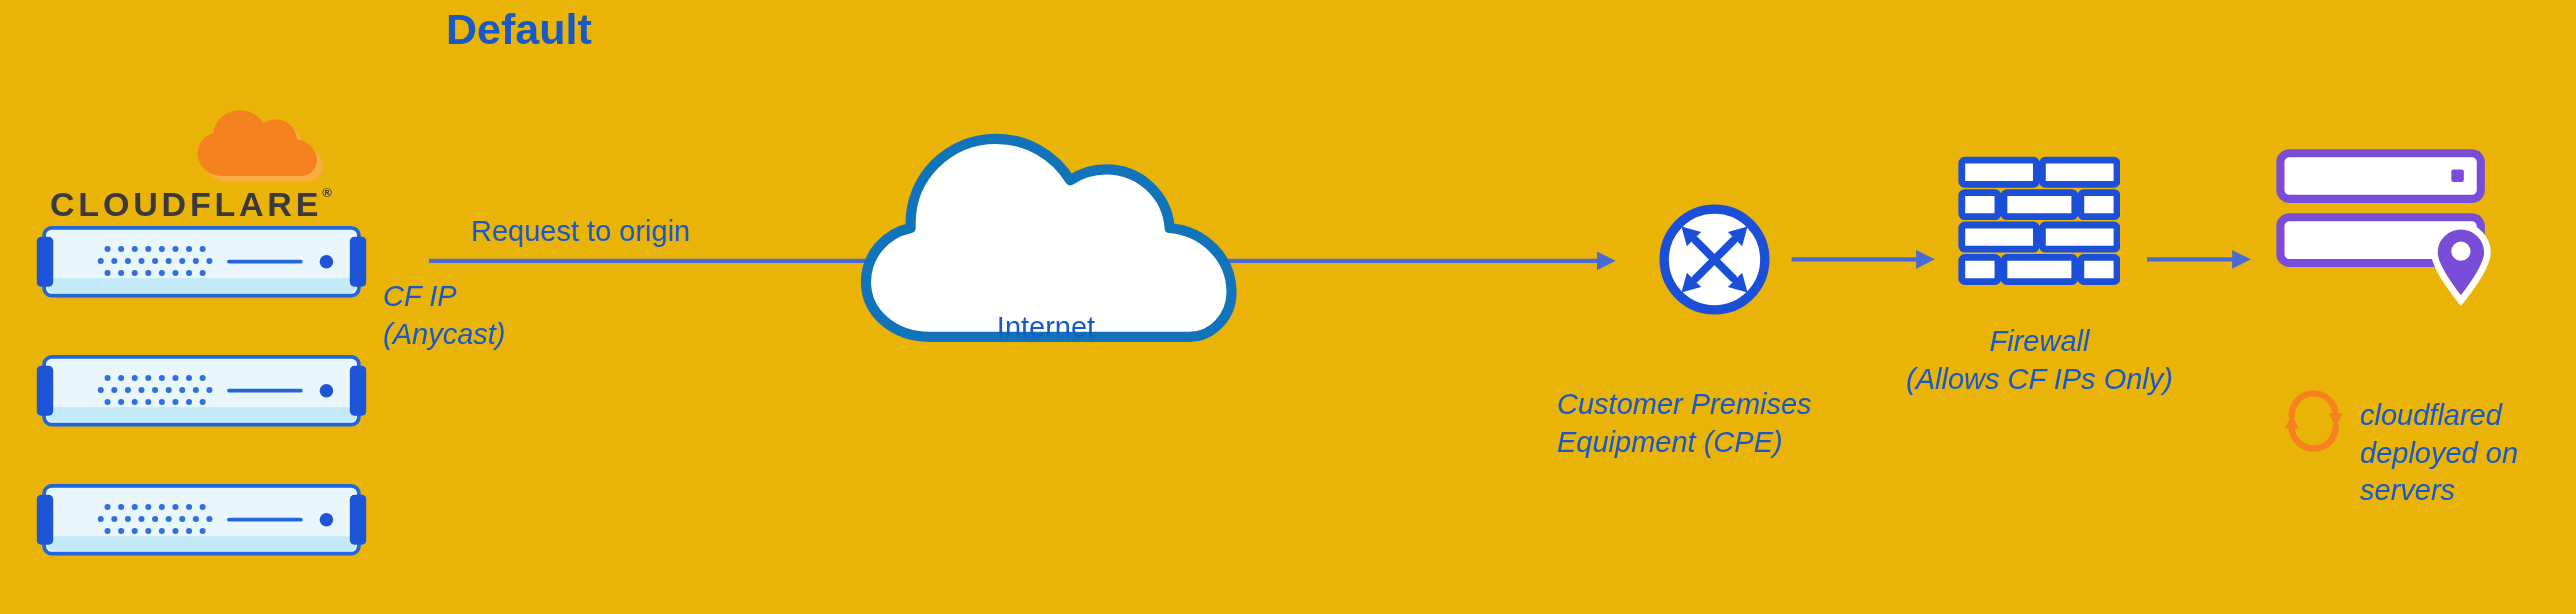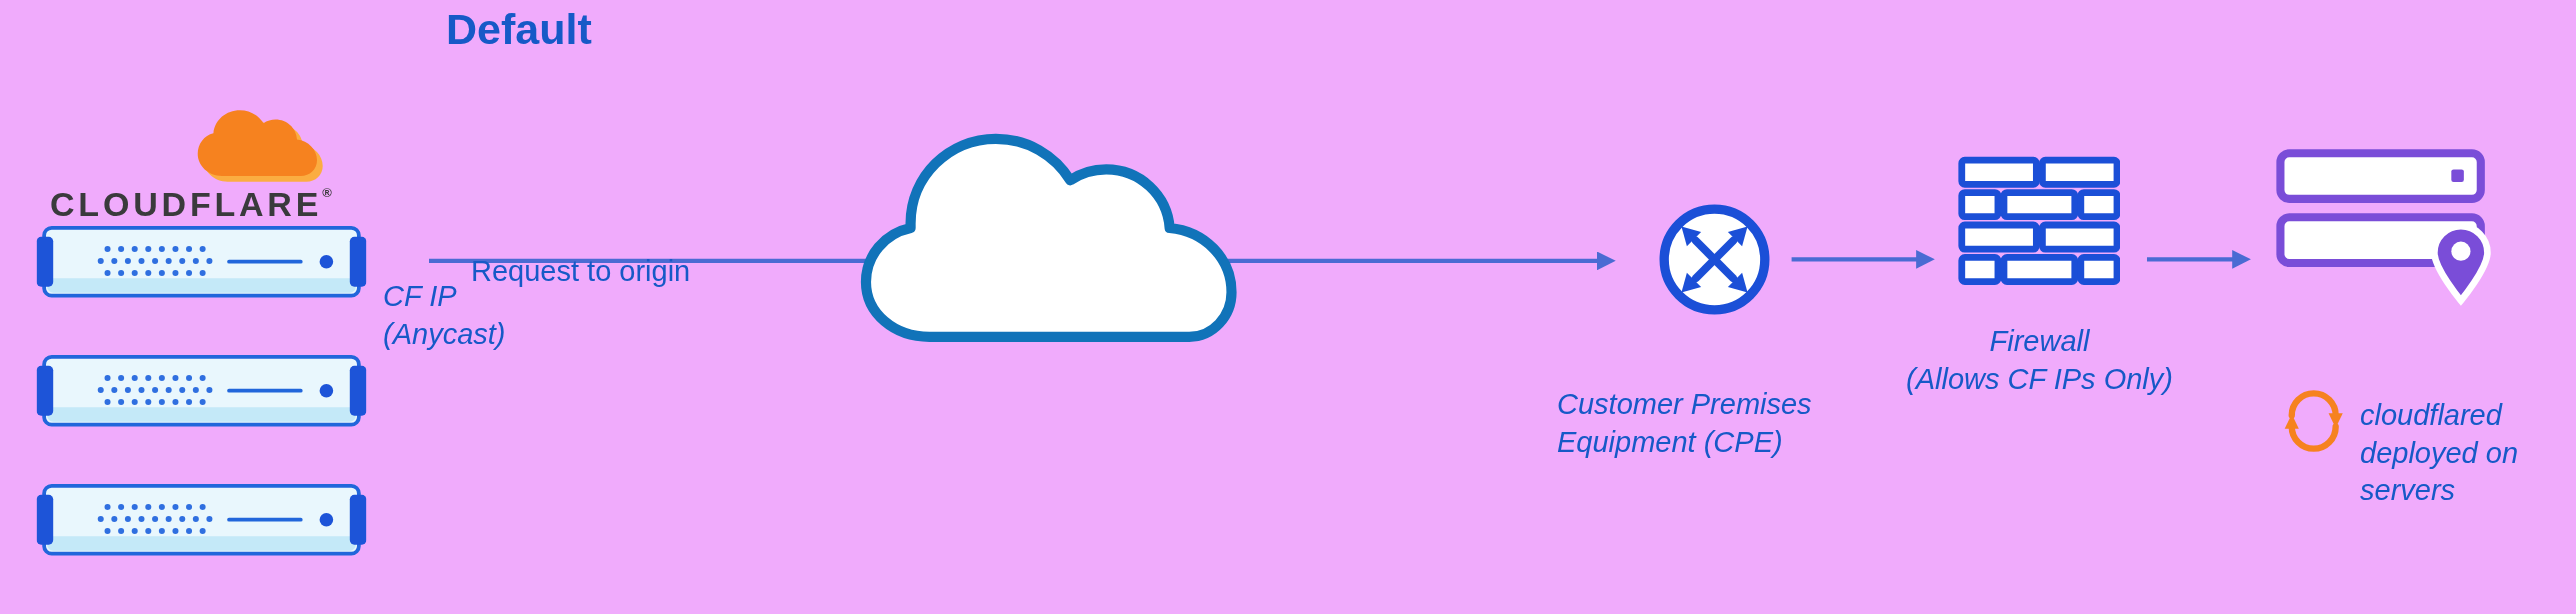--- a/index.html
+++ b/index.html
@@ -2,21 +2,21 @@
 <html style="--text-blue: #1659c7; --arrow-blue: #4a6bd3; --icon-blue: #1b4fd7; --cloud-blue: #1173b9; --server-stroke: #2166db; --server-bar: #1d54d8; --server-fill: #e9f7fd; --purple: #7a4dd8; --orange: #f6821f; --orange-light: #fbad41; --logo-text: #3a3a3c;font-size:12px"><head>
 <meta charset="utf-8">
 <style>
   :root{
     --text-blue:#1659c7; --arrow-blue:#4a6bd3; --icon-blue:#1b4fd7;
     --cloud-blue:#1173b9; --server-stroke:#2166db; --server-bar:#1d54d8;
     --server-fill:#e9f7fd; --server-base:#c4e9f8; --dot-blue:#2f6fe0;
     --purple:#7a4dd8; --orange:#f6821f; --orange-light:#fbad41; --logo-text:#3a3a3c;
   }
   html,body{margin:0;padding:0;background:#fff;}
-  #canvas{position:relative;width:2576px;height:614px;background:#f0abfc;overflow:hidden;
+  #canvas{position:relative;width:2576px;height:614px;background:#eab308;overflow:hidden;
           font-family:"Liberation Sans","DejaVu Sans",sans-serif;}
   .lbl{position:absolute;color:var(--text-blue);font-size:29px;font-weight:500;line-height:1.3;z-index:3;}
   .pre{white-space:pre-line;font-style:italic;}
   .center{text-align:center;}
   #title{position:absolute;left:446px;top:4.5px;font-size:43px;font-weight:600;color:var(--text-blue);margin:0;z-index:3;}
   #connectors{position:absolute;left:0;top:0;z-index:1;}
   .connector{stroke:var(--arrow-blue);stroke-width:5.5;fill:none;}
   .ah{fill:var(--arrow-blue);}
   .node{position:absolute;z-index:2;}
   .node svg{display:block;width:100%;height:100%;}
@@ -127,29 +127,30 @@
     <svg viewBox="0 0 437 106">
         <use href="#server"></use>
       </svg>
   </div>
   <div class="node" style="left:36px;top:482px;width:331px;height:80px;">
     <svg viewBox="0 0 437 106">
         <use href="#server"></use>
       </svg>
   </div>
 
-  <div class="lbl" style="left:471px;top:213px;margin-top:40px;">Request to origin</div>
+  <div class="lbl" style="left:471px;top:213px;">Request to origin</div>
   <div class="lbl pre" style="left:383px;top:278px;">CF IP
 (Anycast)</div>
 
   <div class="node" style="left:819px;top:100px;width:454px;height:278px;">
     <svg viewBox="0 0 580 350">
       <path class="cloud-shape" d="M141,300 C96,300 60,270 60,230 C60,196 84,168 117,161 C117,159 117,157 117,155 C117,95 166,47 226,47 C266,47 301,68 321,100 C334,91 350,86 367,86 C410,86 445,119 448,161 C492,165 527,199 527,243 C527,274 503,300 473,300 Z"></path>
     </svg>
   </div>
+  <div class="lbl center" style="left:955px;top:309px;width:182px;">Internet</div>
 
   <div class="node" style="left:1657px;top:202px;width:115px;height:115px;">
     <svg viewBox="0 0 160 160">
       <circle class="cpe-ring" cx="80" cy="80" r="70"></circle>
       <line class="cpe-arrow" x1="54" y1="54" x2="106" y2="106"></line>
       <line class="cpe-arrow" x1="106" y1="54" x2="54" y2="106"></line>
       <polygon class="cpe-head" points="34,34 61.4,41.6 41.6,61.4"></polygon>
       <polygon class="cpe-head" points="126,34 118.4,61.4 98.6,41.6"></polygon>
       <polygon class="cpe-head" points="34,126 41.6,98.6 61.4,118.4"></polygon>
       <polygon class="cpe-head" points="126,126 98.6,118.4 118.4,98.6"></polygon>

